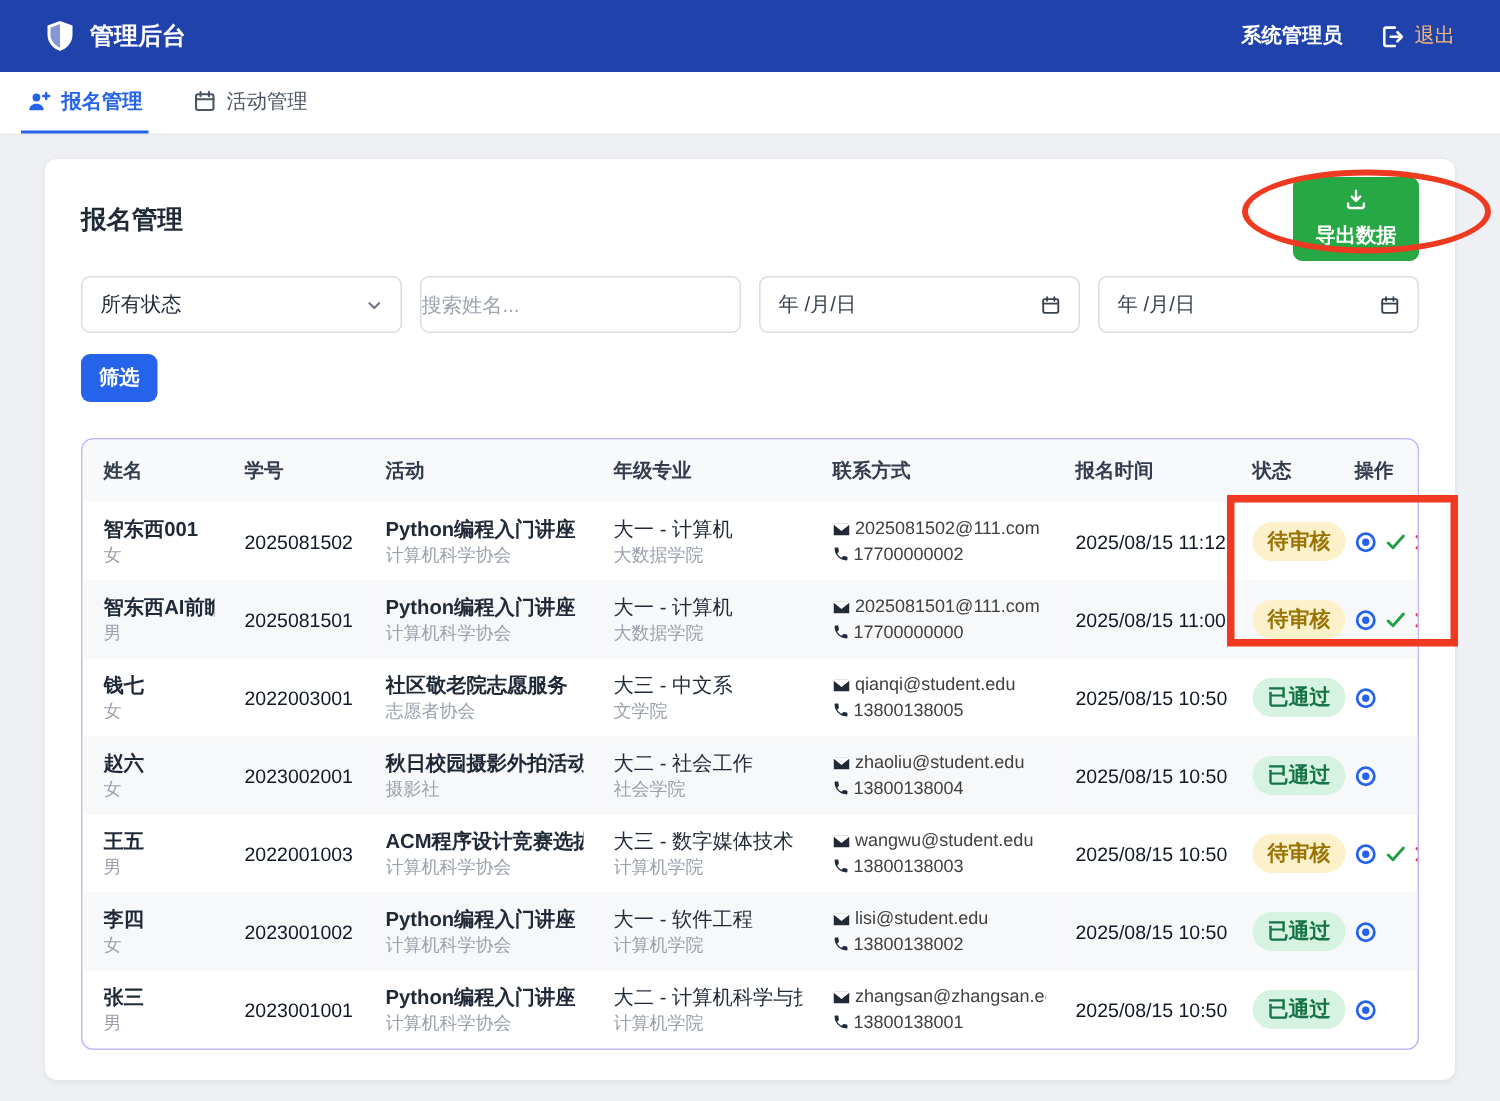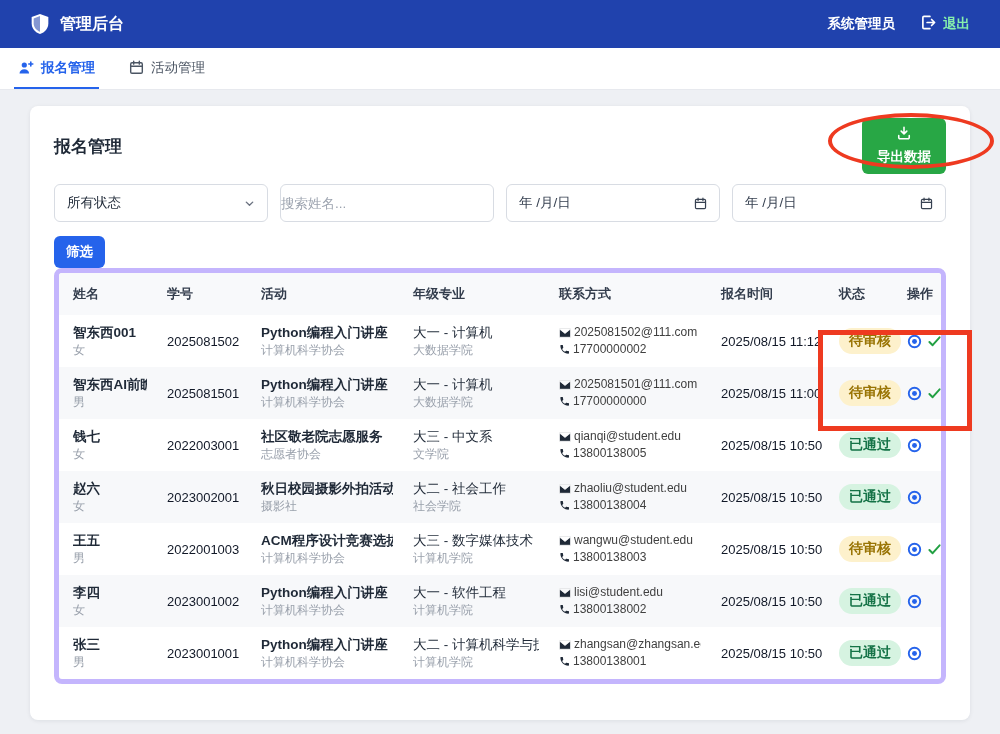--- a/index.html
+++ b/index.html
@@ -13,21 +13,21 @@
     --approved-text:#157347;
   }
   *{margin:0;padding:0;box-sizing:border-box;}
   html,body{width:1000px;height:734px;overflow:hidden;}
   body{font-family:"Liberation Sans","DejaVu Sans",sans-serif;background:#eef0f4;position:relative;}
 
   
   .topbar{height:48px;background:var(--header-bg);display:flex;align-items:center;justify-content:space-between;padding:0 30px;}
   .brand{display:flex;align-items:center;gap:10px;color:#fff;font-size:16px;font-weight:700;}
   .topbar-right{display:flex;align-items:center;gap:26px;color:#fff;font-size:13.5px;}
-  .logout-btn{display:flex;align-items:flex-start;gap:7px;background:none;border:none;color:#86efac;font-size:13.5px;font-weight:700;cursor:pointer;font-family:inherit;}
+  .logout-btn{display:flex;align-items:center;gap:7px;background:none;border:none;color:#fdba74;font-size:13.5px;font-weight:400;cursor:pointer;font-family:inherit;}
   .topbar-user{font-weight:700;}
 
   
   .tabbar{height:42px;background:#fff;border-bottom:1px solid #e7e9ee;display:flex;align-items:stretch;padding:0 14px;gap:26px;}
   .tab{display:flex;align-items:center;gap:7px;font-size:13.5px;color:#4b5563;cursor:pointer;padding:0 4px;border-bottom:2px solid transparent;}
   .tab.active{color:var(--accent-blue);border-bottom-color:var(--accent-blue);font-weight:600;}
 
   
   .content{padding:16px 30px 0 30px;}
   .card{background:#fff;border-radius:8px;box-shadow:0 1px 4px rgba(16,24,40,.08);padding:22px 24px 20px 24px;height:614px;}
@@ -37,21 +37,21 @@
 
   
   .filters{display:grid;grid-template-columns:1fr 1fr 1fr 1fr;gap:12px;margin-top:20px;}
   .ctrl{height:38px;border:1px solid #d8dce3;border-radius:6px;background:#fff;display:flex;align-items:center;justify-content:space-between;padding:0 12px;font-size:13.5px;color:#1f2937;cursor:pointer;}
   .ctrl .ph{color:#374151;}
   .search-input{height:38px;border:1px solid #d8dce3;border-radius:6px;padding:0 0;font-size:13.5px;font-family:inherit;color:#1f2937;width:100%;}
   .search-input::placeholder{color:#9ca3af;}
   .filter-btn{margin-top:14px;background:var(--accent-blue);color:#fff;border:none;border-radius:6px;height:32px;padding:0 12px;font-size:13.5px;font-weight:700;cursor:pointer;font-family:inherit;}
 
   
-  .table-wrap{border:5px solid #c4b5fd;border-radius:8px;overflow:hidden;}
+  .table-wrap{margin-top:24px;border:1px solid #c4b5fd;border-radius:8px;overflow:hidden;}
   table{width:100%;border-collapse:collapse;table-layout:fixed;}
   thead th{height:42px;background:#f8f9fb;text-align:left;font-size:13px;font-weight:700;color:#333d4d;padding:0 10px;}
   thead th:first-child{padding-left:14px;}
   tbody td{height:52px;padding:7px 10px;vertical-align:middle;font-size:13.5px;color:#1f2937;}
   tbody td:first-child{padding-left:14px;}
   tbody tr:nth-child(even){background:#f7f8fa;}
   .cell-main{font-weight:600;font-size:13.5px;color:#1f2937;line-height:18px;white-space:nowrap;overflow:hidden;}
   .cell-main.light{font-weight:400;}
   .cell-sub{font-size:12px;color:#9aa1ac;line-height:17px;white-space:nowrap;overflow:hidden;}
   .contact-line{display:flex;align-items:center;gap:3px;font-size:12px;color:#404040;line-height:17px;white-space:nowrap;overflow:hidden;}

